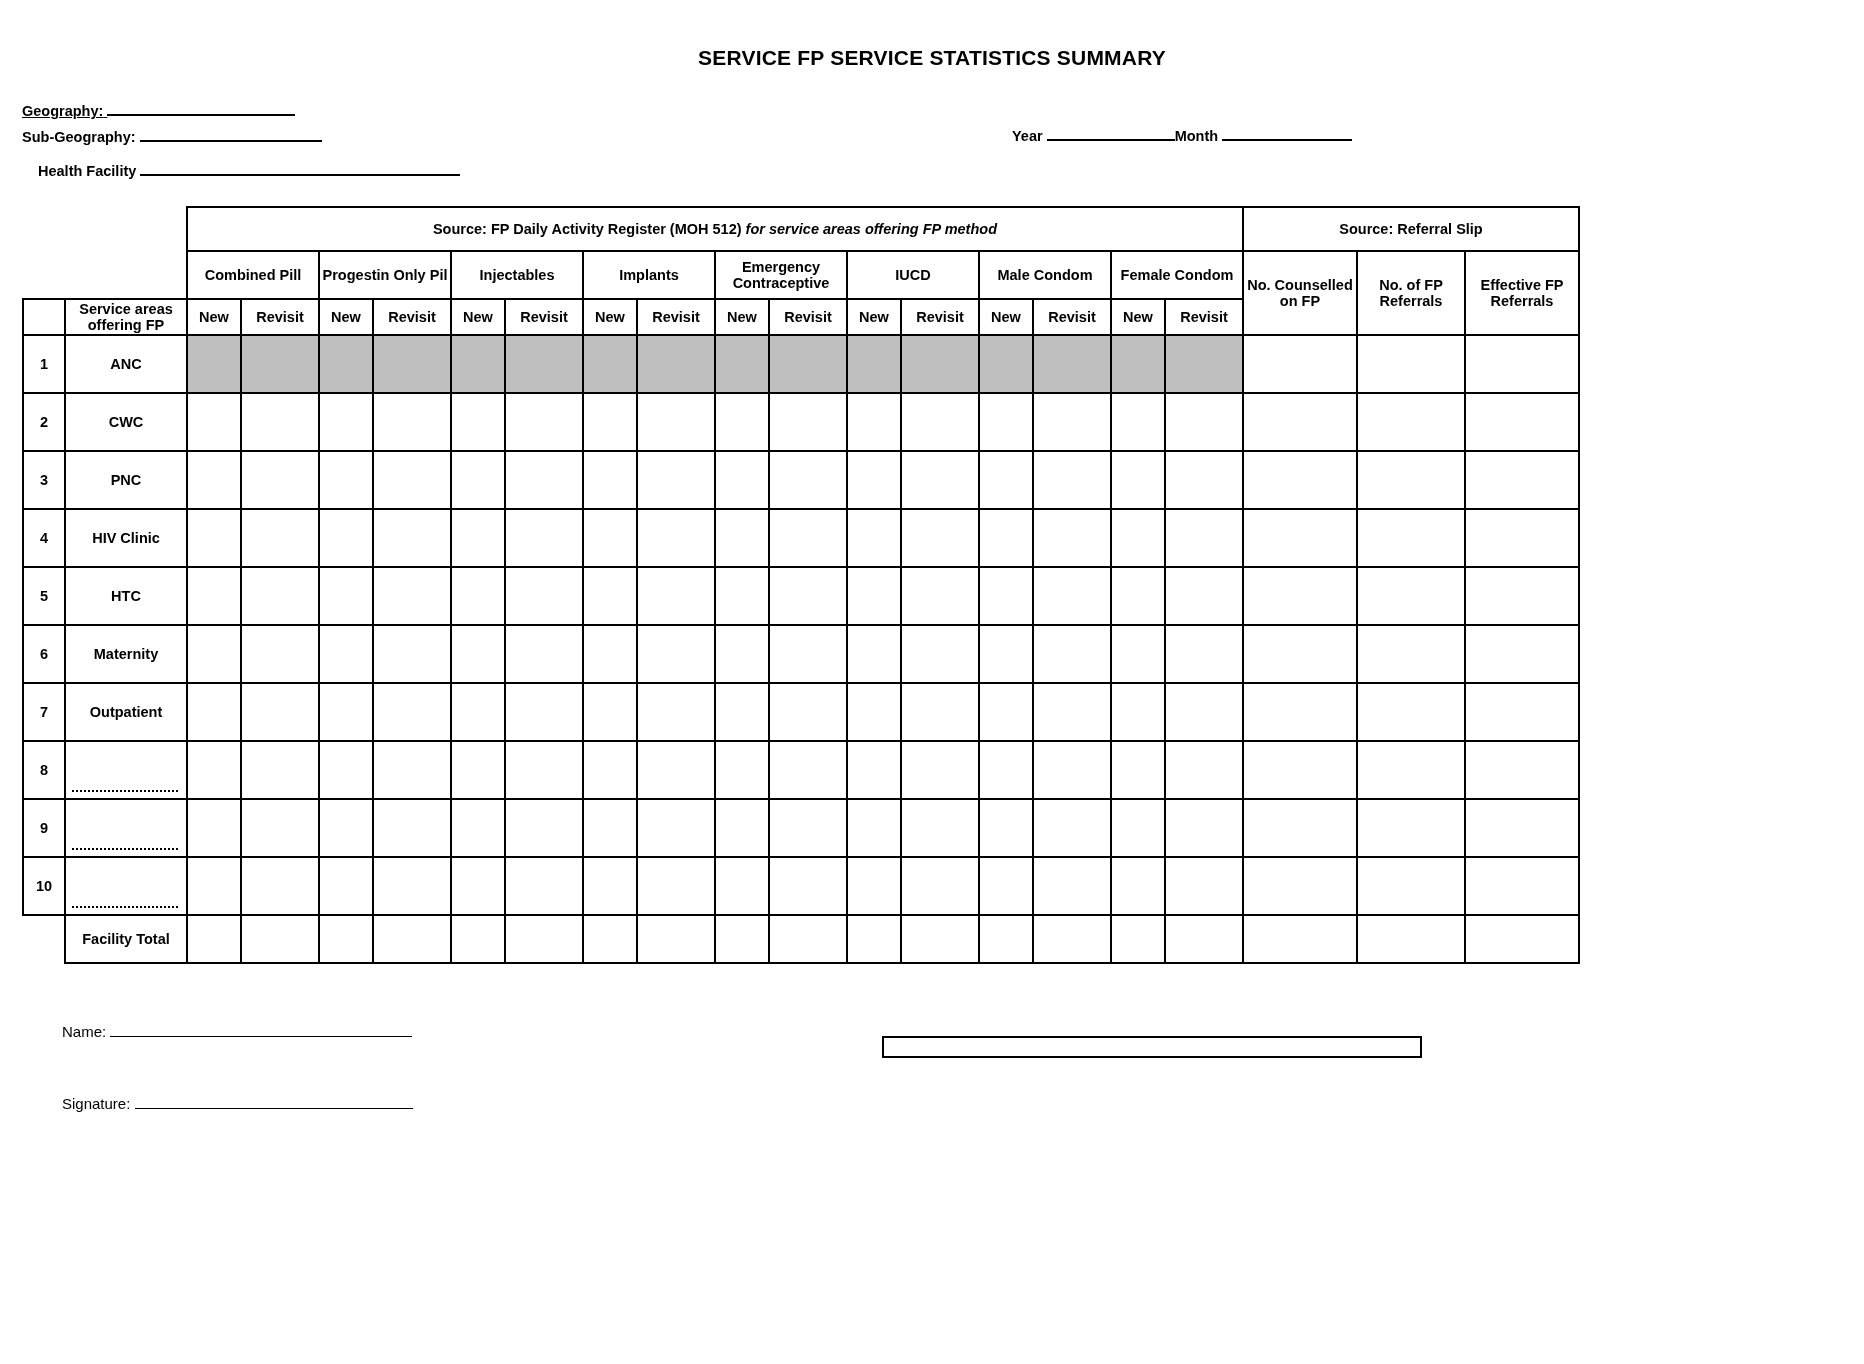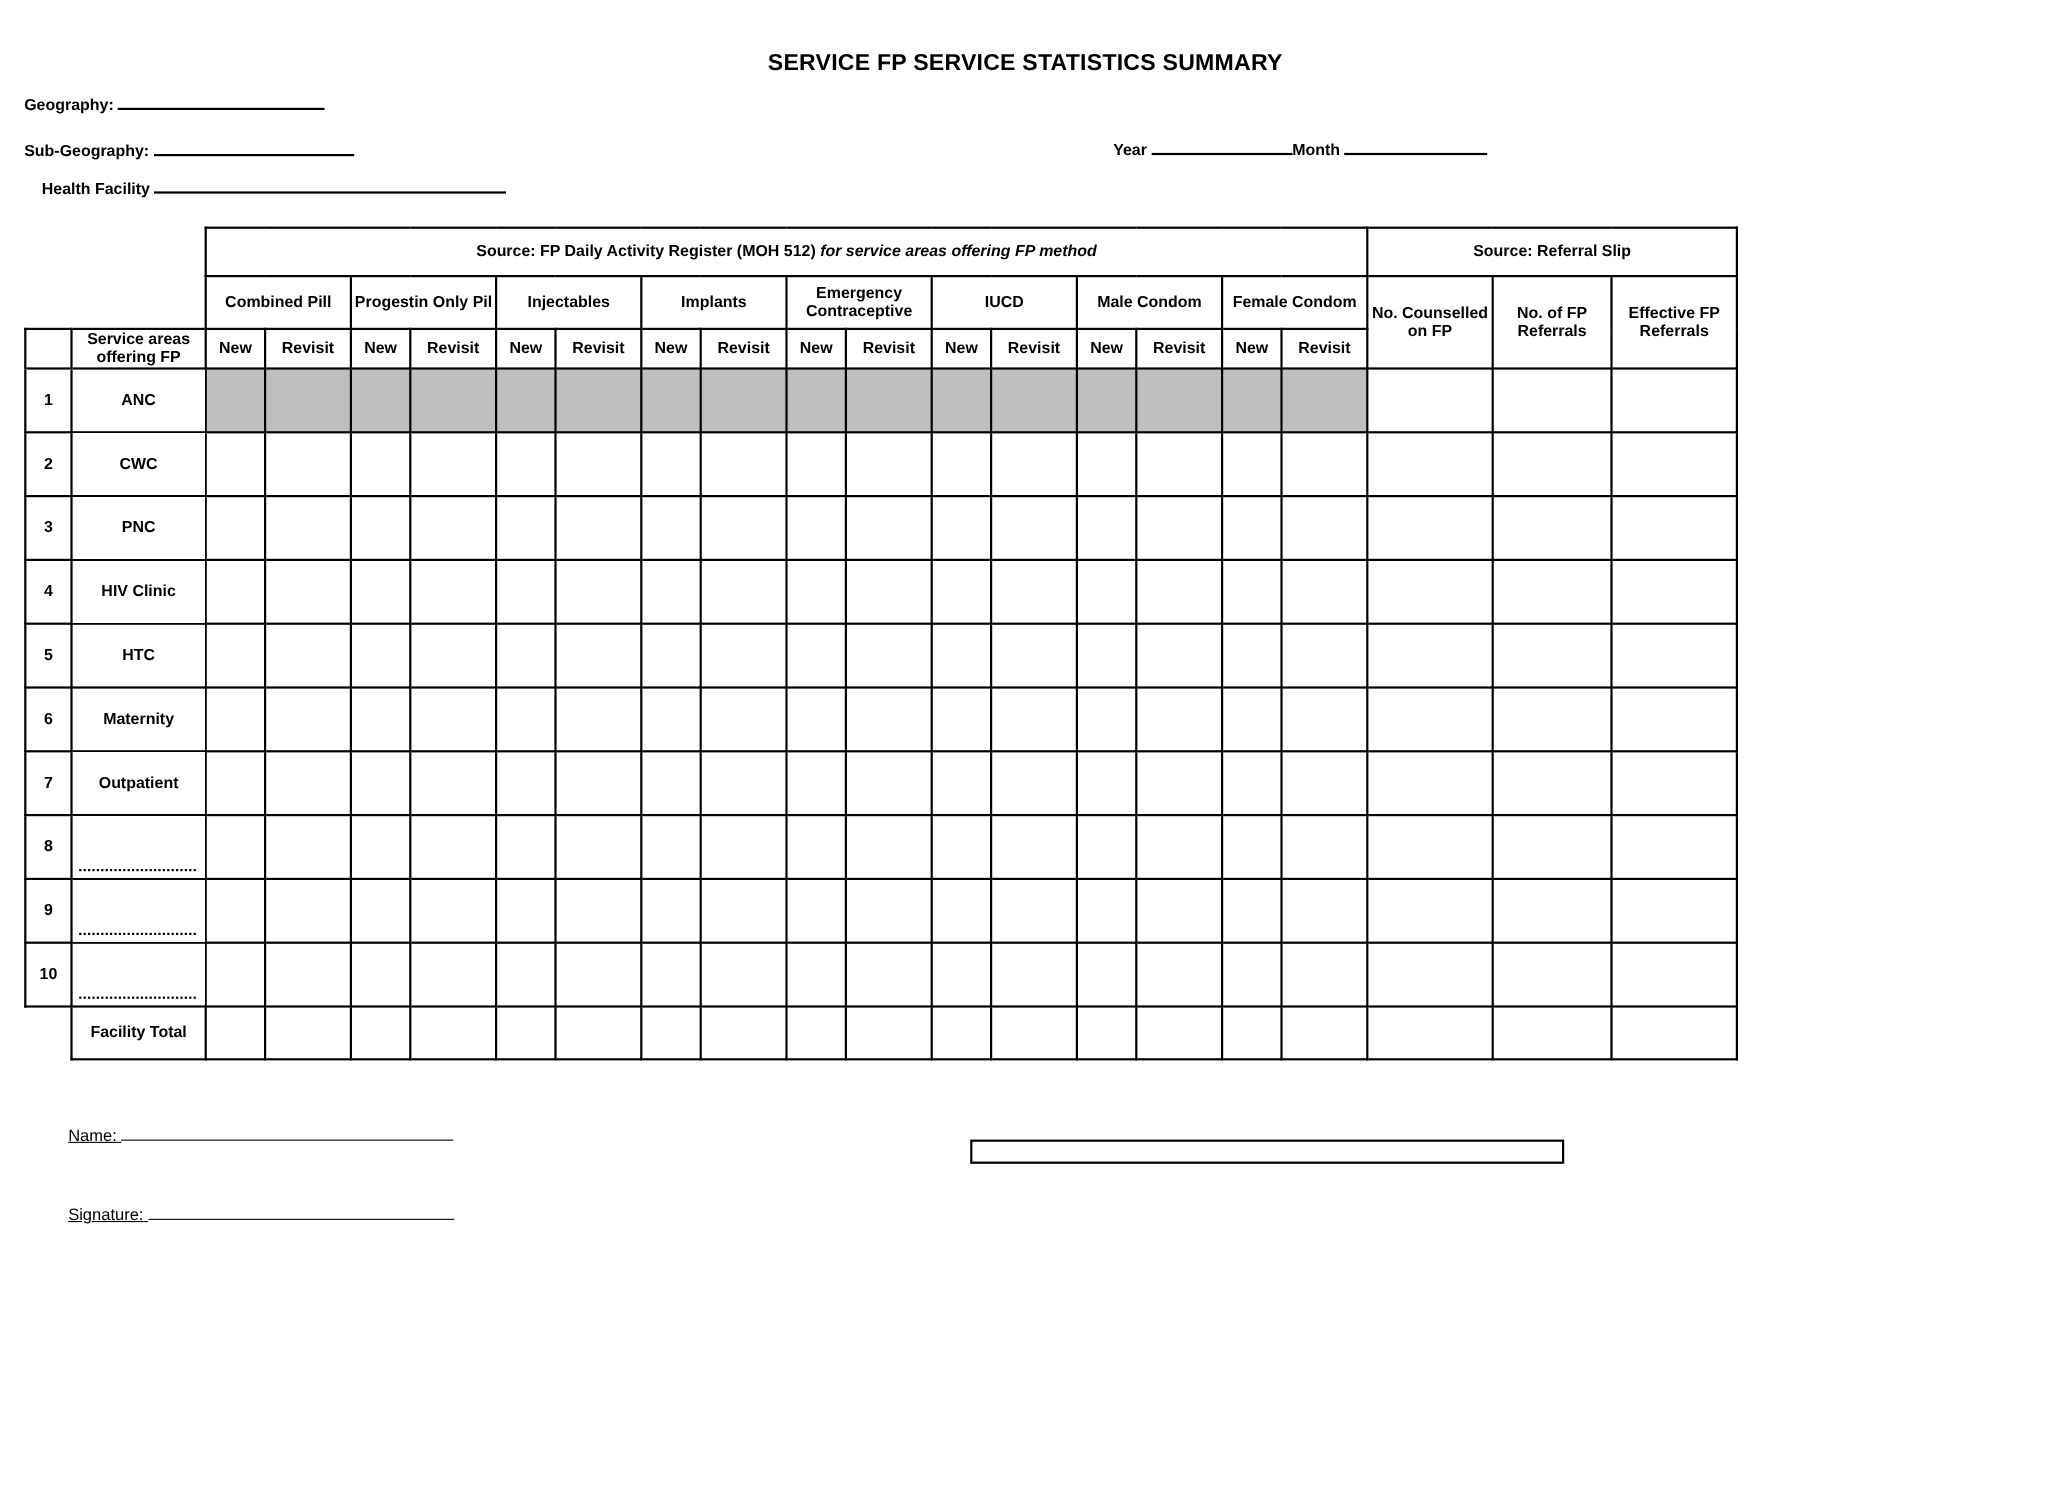--- a/index.html
+++ b/index.html
@@ -34,21 +34,21 @@
     font-size: 14.5px;
     font-weight: bold;
     white-space: nowrap;
   }
   .meta .rule {
     display: inline-block;
     border-bottom: 2px solid #000;
     height: 14px;
     vertical-align: baseline;
   }
-  .m-geo      { left: 22px; top: 84px; }
+  .m-geo      { left: 22px; top: 100px; text-decoration: underline; }
   .m-subgeo   { left: 22px; top: 126px; }
   .m-facility { left: 38px; top: 160px; }
   .m-yearmonth{ left: 1012px; top: 125px; }
 
   
   .grid {
     position: absolute;
     left: 22px;
     top: 206px;
     border-collapse: collapse;
@@ -107,21 +107,20 @@
   }
   .shaded { background: #bfbfbf !important; }
   .datarow td { height: 56px; }
   .totalrow td { height: 46px; border-radius: 18px; }
 
   
   .footer-field {
     position: absolute;
     font-size: 15px;
     white-space: nowrap;
-    text-decoration: underline;
   }
   .footer-field .rule {
     display: inline-block;
     border-bottom: 1.6px solid #000;
     height: 14px;
     vertical-align: baseline;
   }
   .f-name { left: 62px; top: 1022px; }
   .f-sign { left: 62px; top: 1094px; }
 

